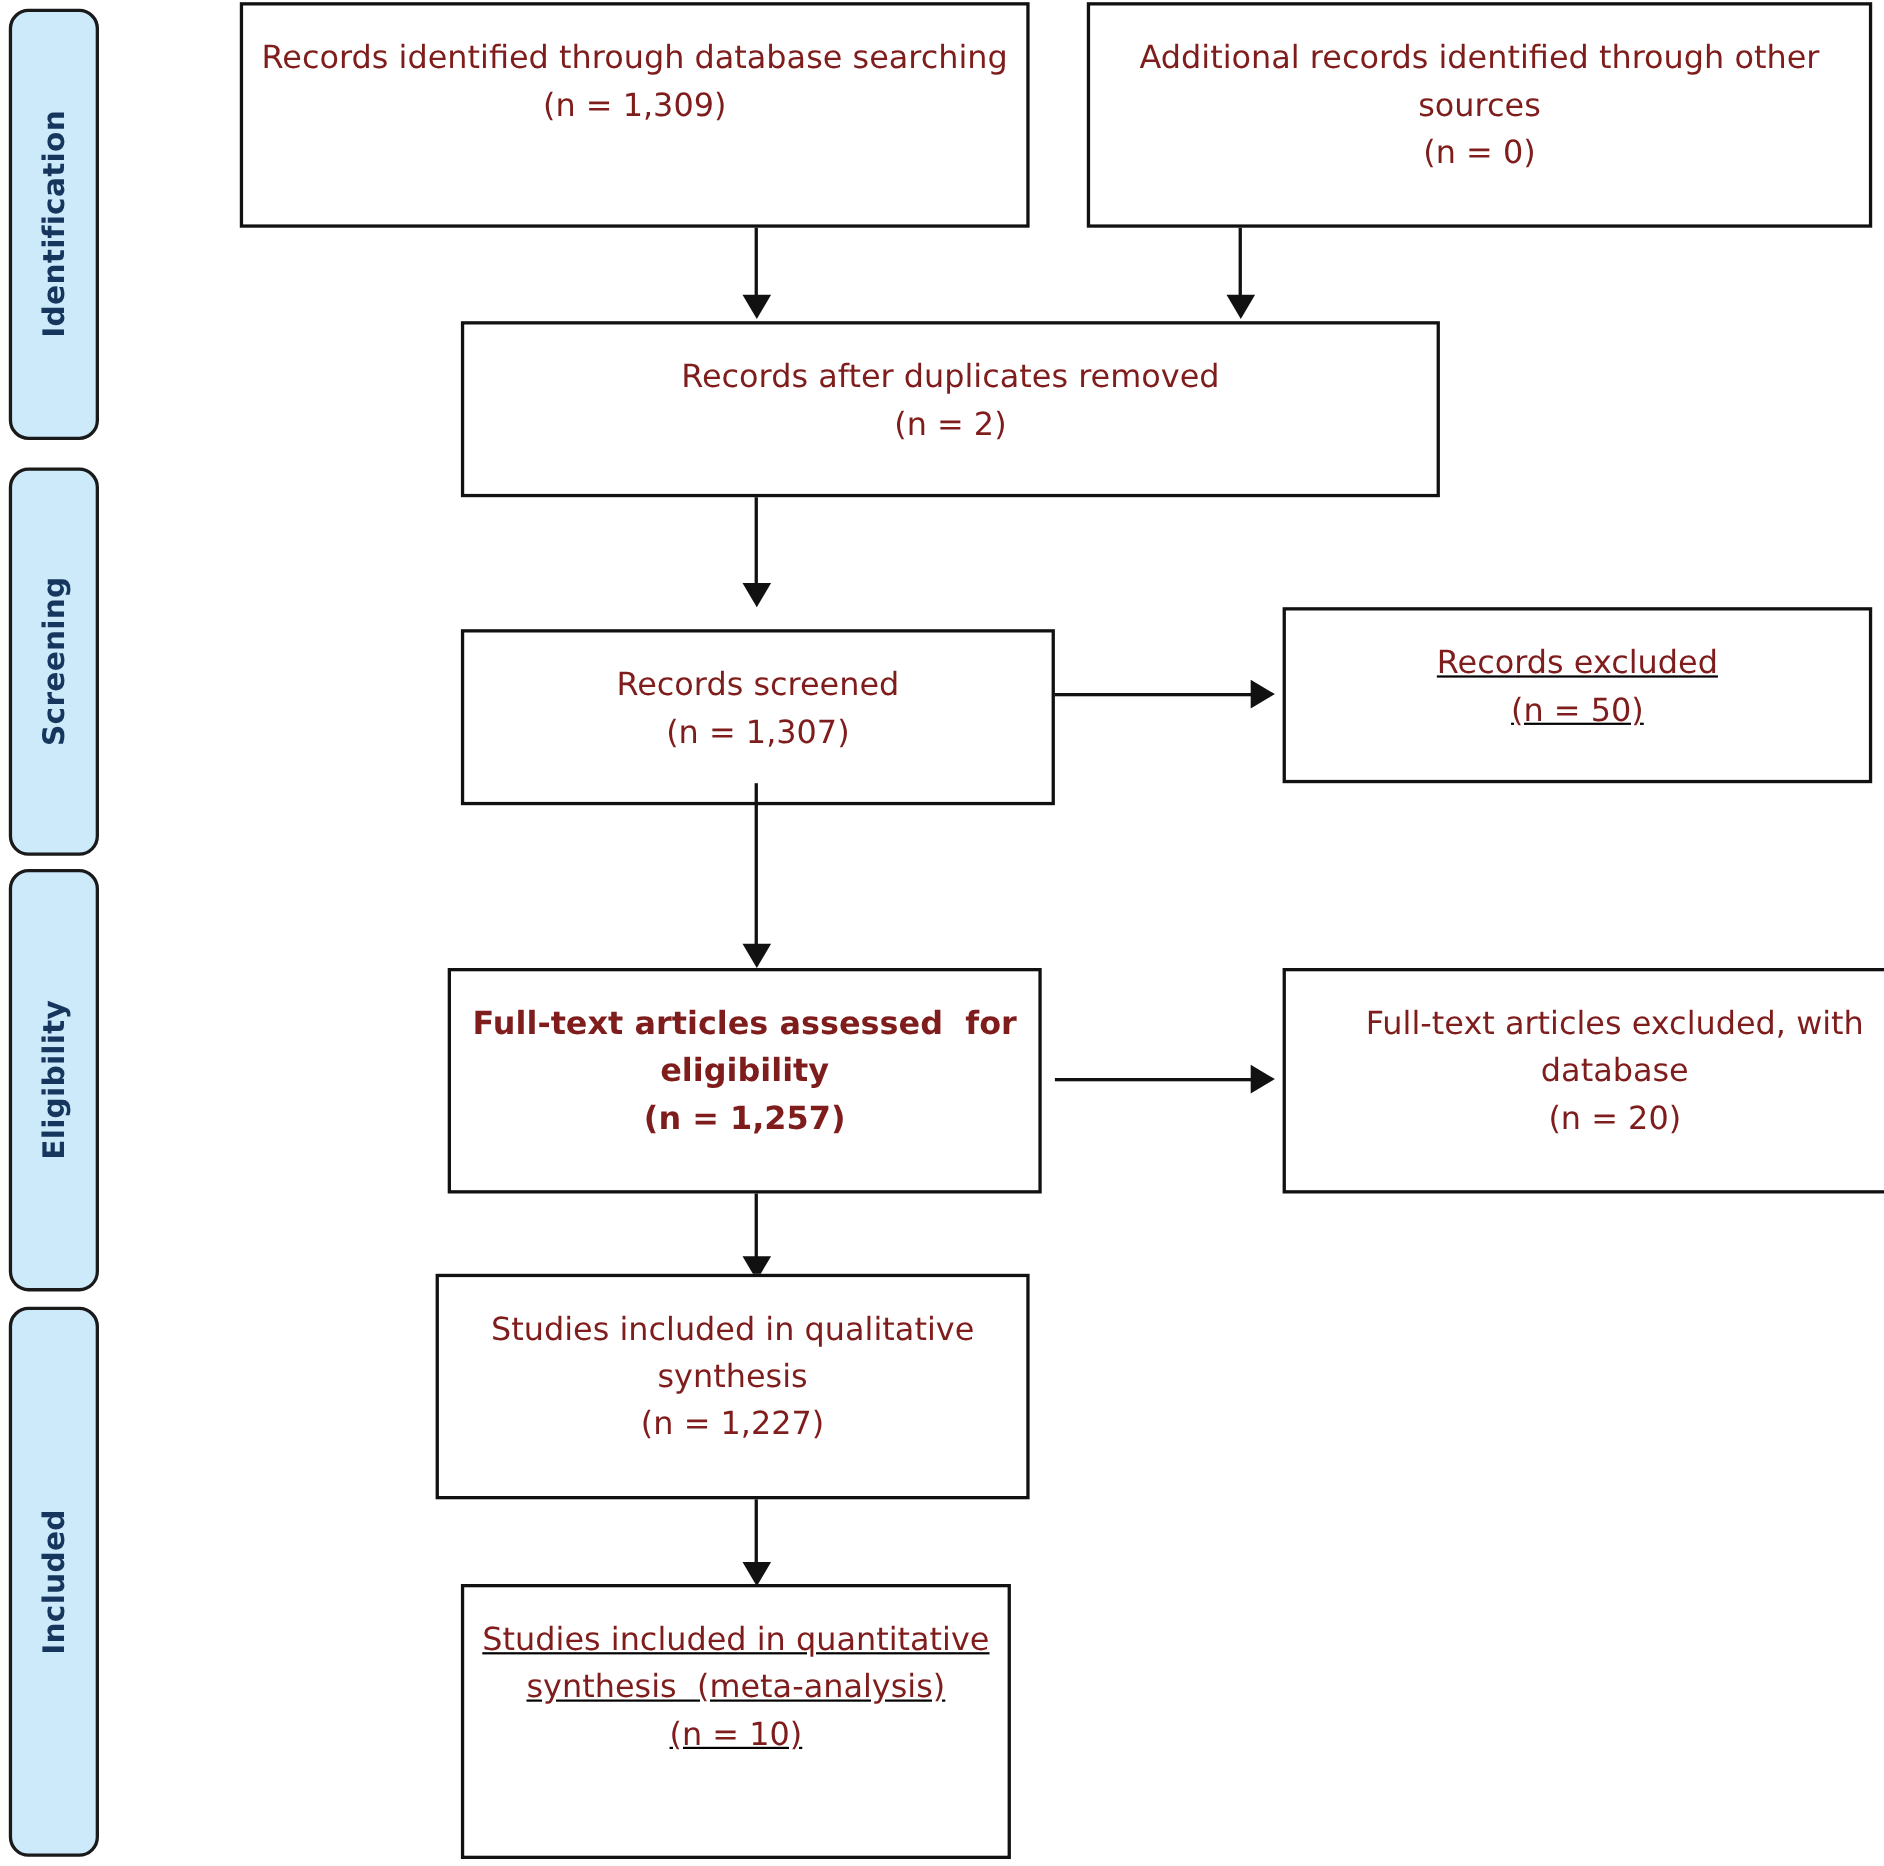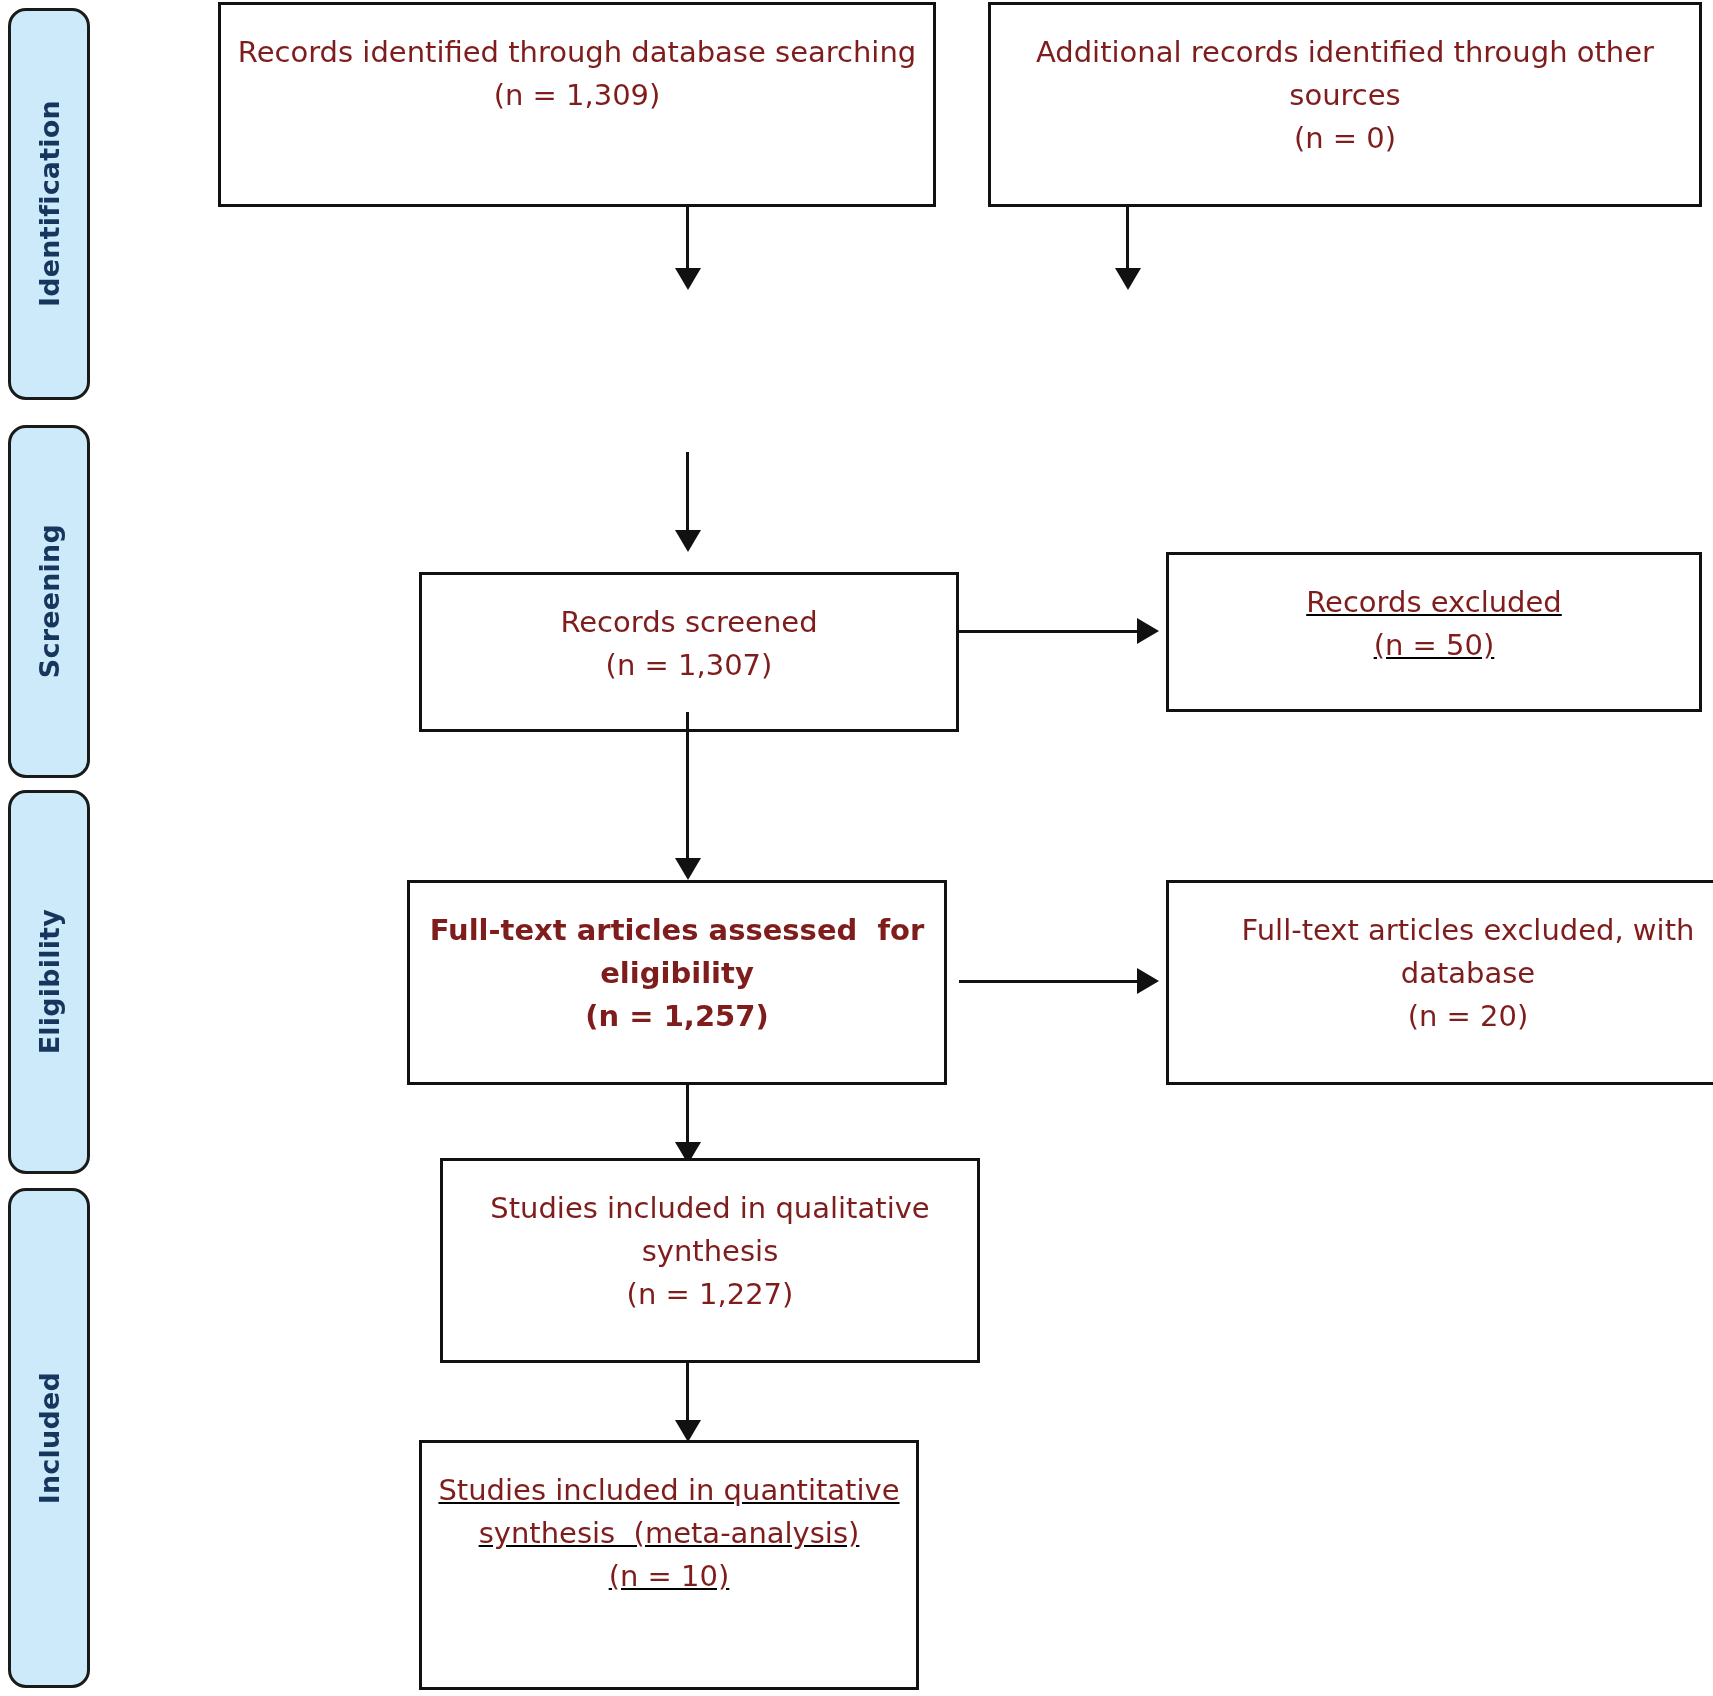--- a/index.html
+++ b/index.html
@@ -122,20 +122,26 @@
       <span class="ln">(n = 0)</span>
     </div>
   </div>
 
   <div class="v-line" style="left:686px; top:207px; height:63px;"></div>
   <div class="arrow-down" style="left:675px; top:268px;"></div>
 
   <div class="v-line" style="left:1126px; top:207px; height:63px;"></div>
   <div class="arrow-down" style="left:1115px; top:268px;"></div>
 
+  <div class="flow-box" style="left:419px; top:292px; width:890px; height:160px;">
+    <div class="flow-text">
+      <span class="ln">Records after duplicates removed</span>
+      <span class="ln">(n = 2)</span>
+    </div>
+  </div>
 
   <div class="v-line" style="left:686px; top:452px; height:85px;"></div>
   <div class="arrow-down" style="left:675px; top:530px;"></div>
 
   <div class="flow-box" style="left:419px; top:572px; width:540px; height:160px;">
     <div class="flow-text">
       <span class="ln">Records screened</span>
       <span class="ln">(n = 1,307)</span>
     </div>
   </div>
@@ -168,21 +174,21 @@
     <div class="flow-text">
       <span class="ln">Full-text articles excluded, with</span>
       <span class="ln">database</span>
       <span class="ln">(n = 20)</span>
     </div>
   </div>
 
   <div class="v-line" style="left:686px; top:1085px; height:65px;"></div>
   <div class="arrow-down" style="left:675px; top:1142px;"></div>
 
-  <div class="flow-box" style="left:440px; top:1158px; width:540px; height:205px;">
+  <div class="flow-box" style="left:396px; top:1158px; width:540px; height:205px;">
     <div class="flow-text">
       <span class="ln">Studies included in qualitative</span>
       <span class="ln">synthesis</span>
       <span class="ln">(n = 1,227)</span>
     </div>
   </div>
 
   <div class="v-line" style="left:686px; top:1363px; height:65px;"></div>
   <div class="arrow-down" style="left:675px; top:1420px;"></div>
 

